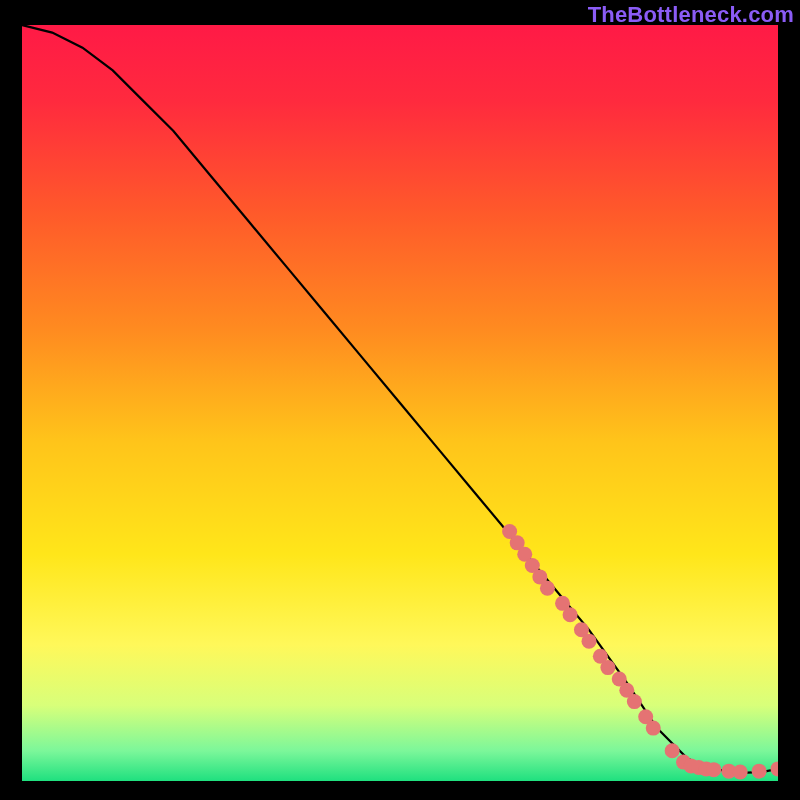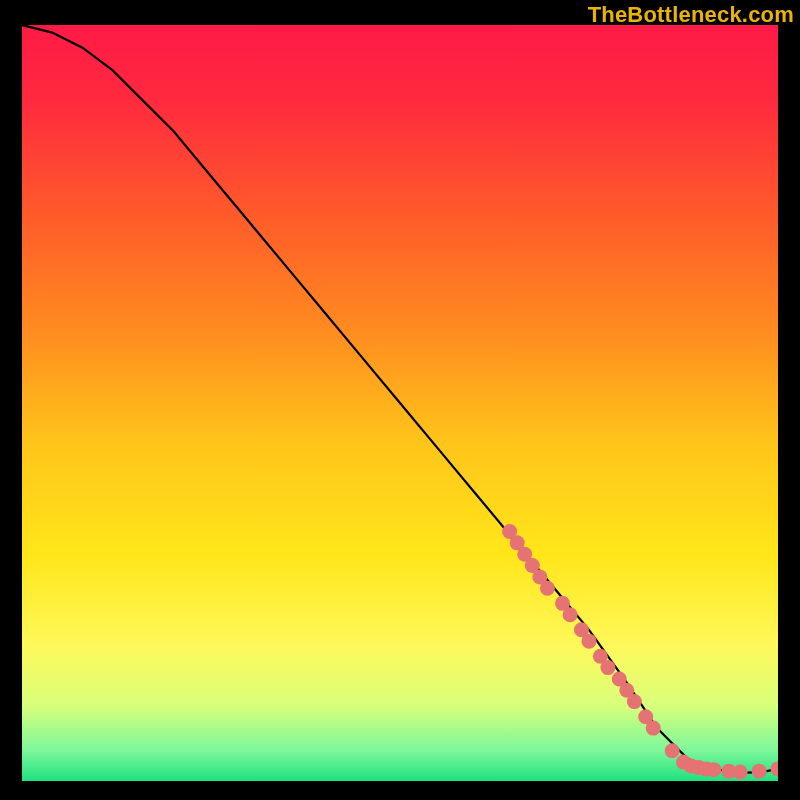--- a/index.html
+++ b/index.html
@@ -5,21 +5,21 @@
   * { margin: 0; padding: 0; box-sizing: border-box; }
   html, body { width: 800px; height: 800px; background: #000; overflow: hidden; }
   .wrap { position: relative; width: 800px; height: 800px; }
   .attrib {
     position: absolute;
     top: 2px;
     right: 6px;
     font-family: Arial, Helvetica, sans-serif;
     font-size: 22px;
     font-weight: 600;
-    color: #eab308;
+    color: #8b5cf6;
     letter-spacing: 0.2px;
   }
   .plot {
     position: absolute;
     left: 22px;
     top: 25px;
     width: 756px;
     height: 756px;
   }
   svg { display: block; }

